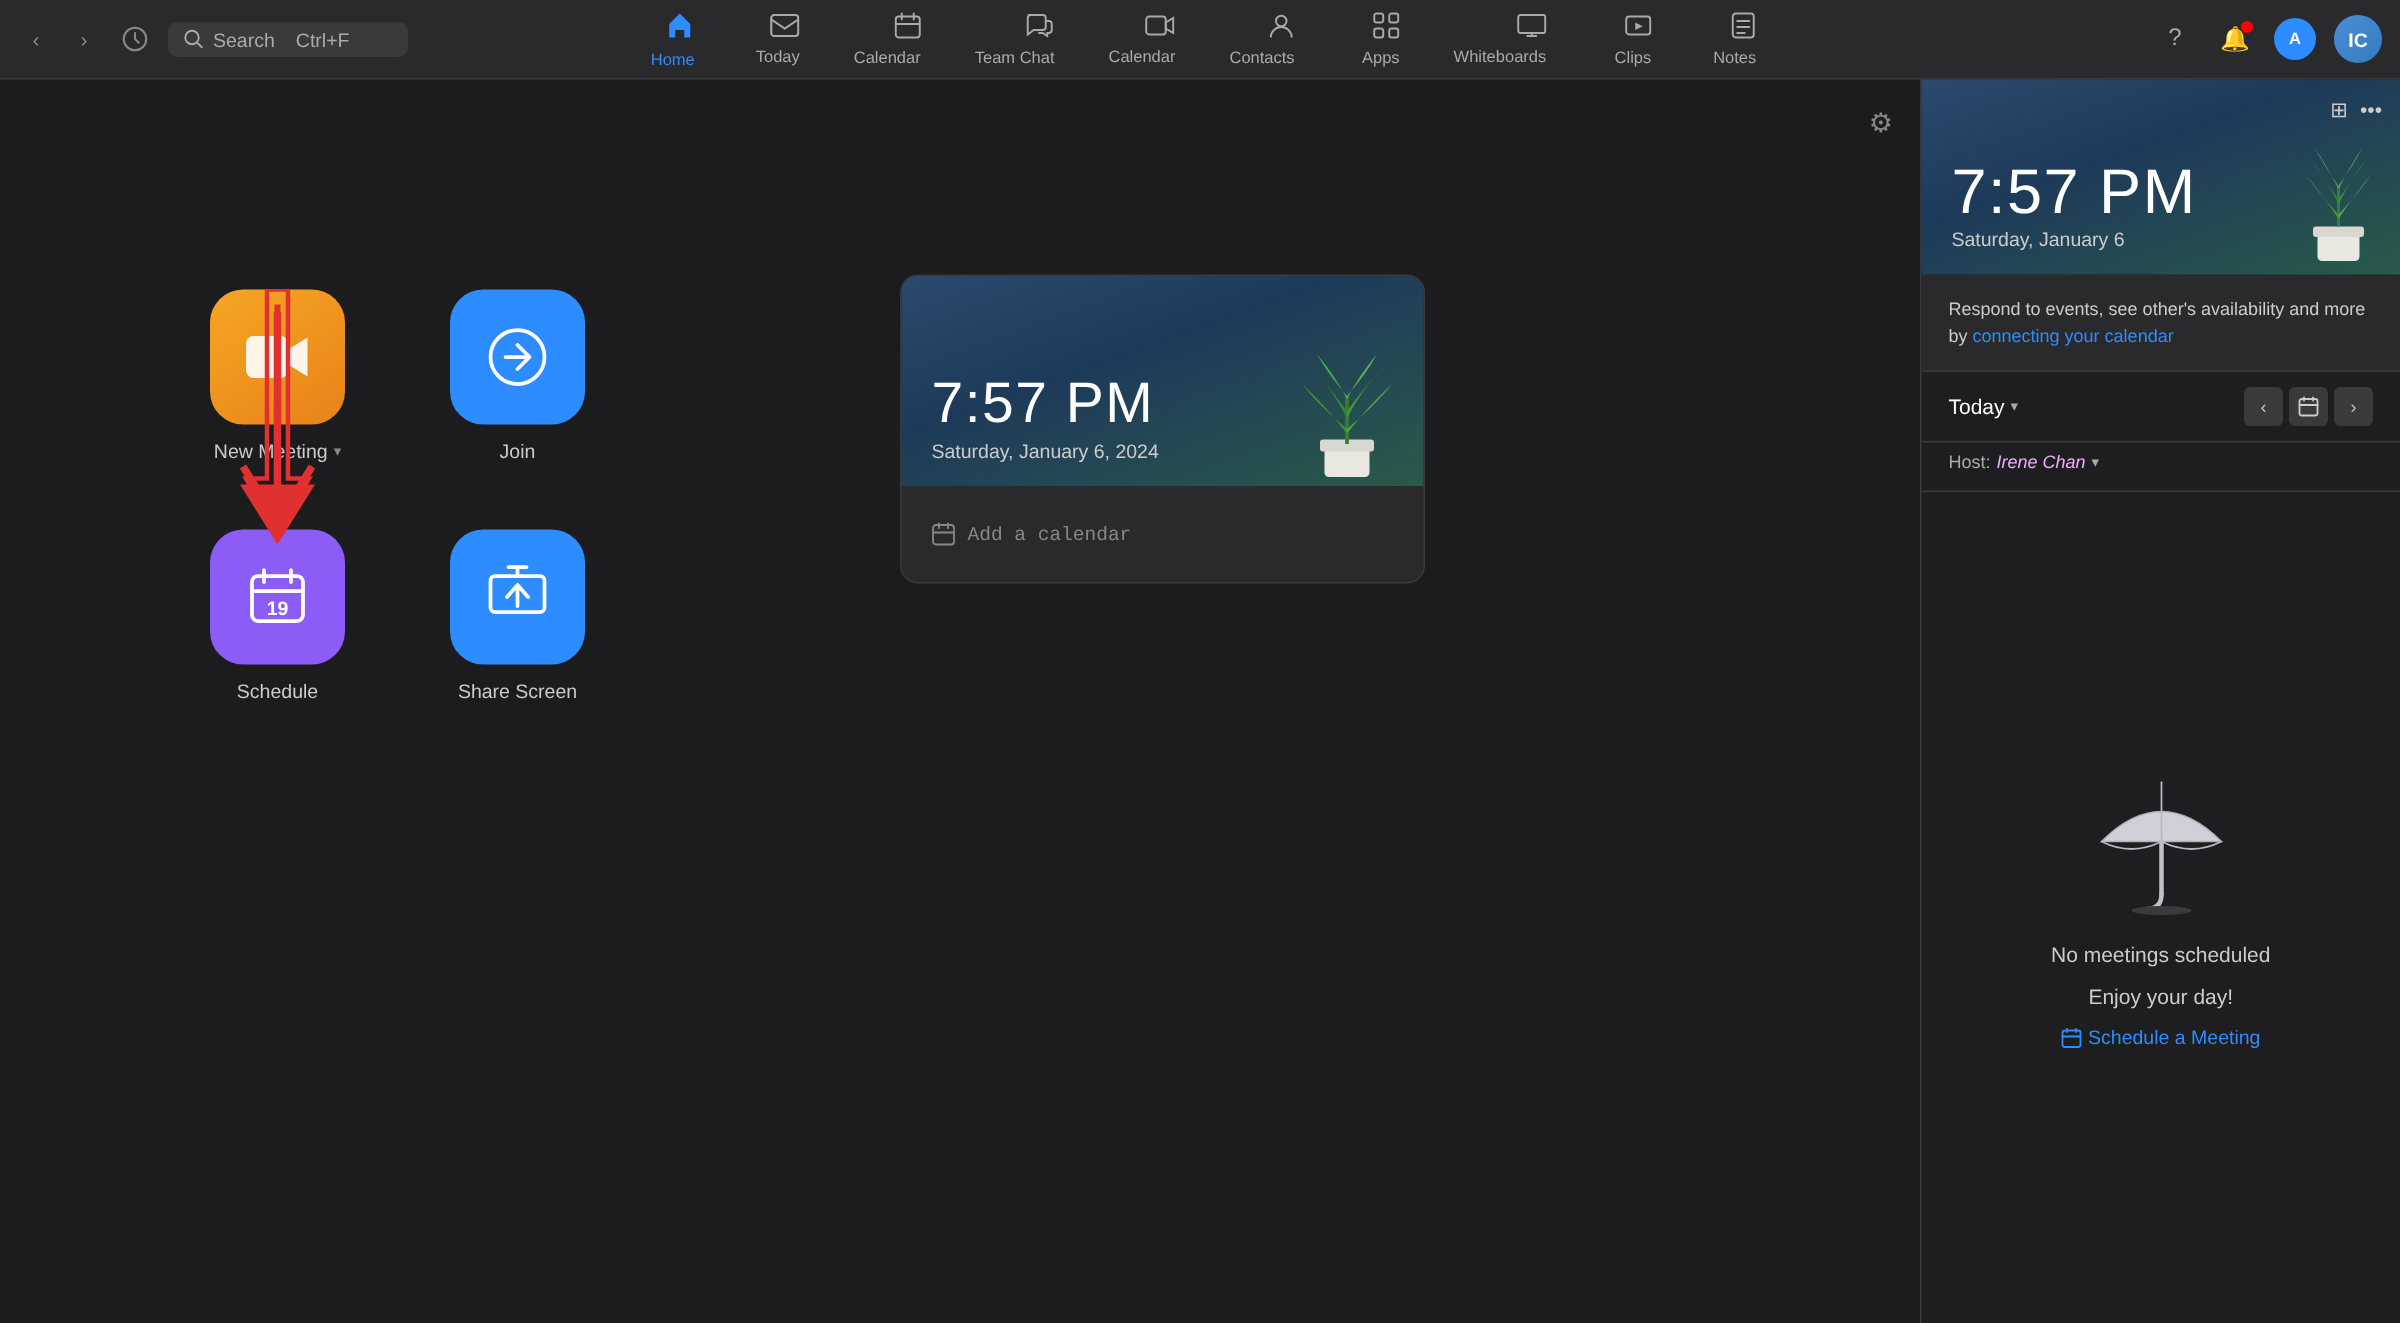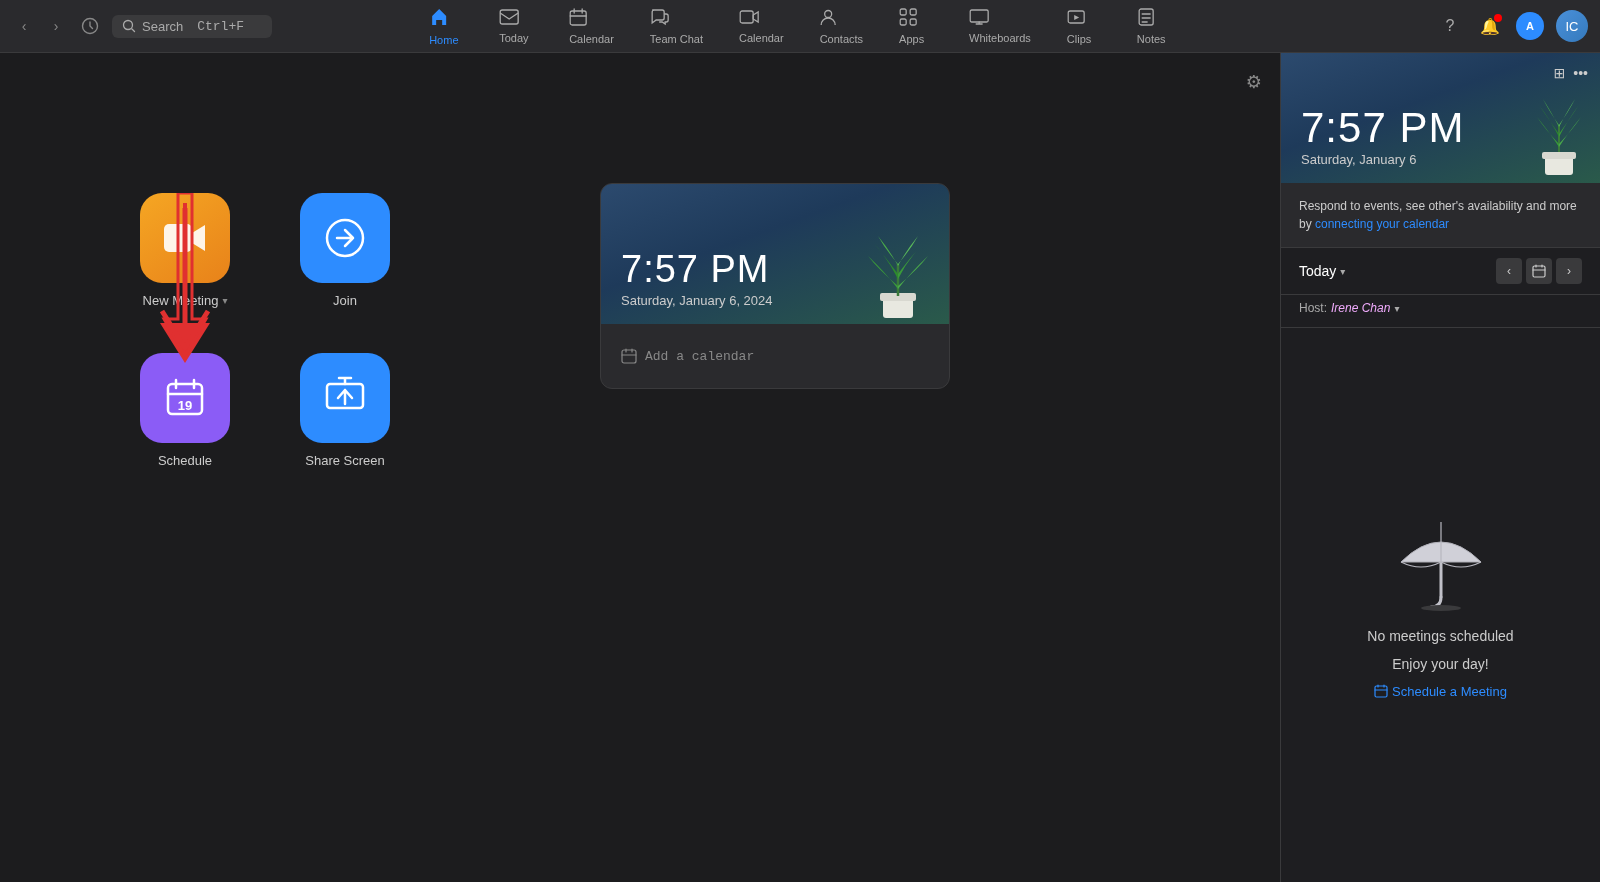--- a/index.html
+++ b/index.html
@@ -41,32 +41,32 @@
     .search-bar {
       display: flex; align-items: center;
       background: #3a3a3c;
       border-radius: 6px;
       padding: 4px 10px;
       gap: 6px;
       width: 160px;
       cursor: pointer;
     }
     .search-bar span { color: #aaa; font-size: 13px; }
-    .search-shortcut { color: #888; font-size: 11px; margin-left: 8px; font-family: Liberation Mono, monospace; }
+    .search-shortcut { color: #888; font-size: 11px; margin-left: 8px; }
 
     .nav-center {
       display: flex;
       align-items: center;
       gap: 0;
       position: absolute;
       left: 50%;
       transform: translateX(-50%);
     }
     .nav-item {
-      display: flex; flex-direction: column; align-items: flex-start;
+      display: flex; flex-direction: column; align-items: flex-end;
       gap: 2px; padding: 6px 18px;
       cursor: pointer;
       border-radius: 6px;
       min-width: 70px;
     }
     .nav-item.active { color: #2d8cff; }
     .nav-item .icon { font-size: 18px; }
     .nav-item .label { font-size: 11px; }
 
     .nav-right {
@@ -79,21 +79,21 @@
       color: #aaa; cursor: pointer; font-size: 16px; position: relative;
     }
     .notif-dot {
       width: 8px; height: 8px; background: red;
       border-radius: 50%; position: absolute; top: 2px; right: 2px;
     }
     .avatar {
       width: 32px; height: 32px; border-radius: 50%;
       background: linear-gradient(135deg, #4a90d9, #357abd);
       display: flex; align-items: center; justify-content: center;
-      font-size: 13px; font-weight: normal; cursor: pointer;
+      font-size: 13px; font-weight: bold; cursor: pointer;
     }
     .avatar-blue {
       background: #2d8cff;
       width: 28px; height: 28px; border-radius: 50%;
       display: flex; align-items: center; justify-content: center;
       font-size: 11px; font-weight: bold; cursor: pointer;
     }
 
     
     .main {

